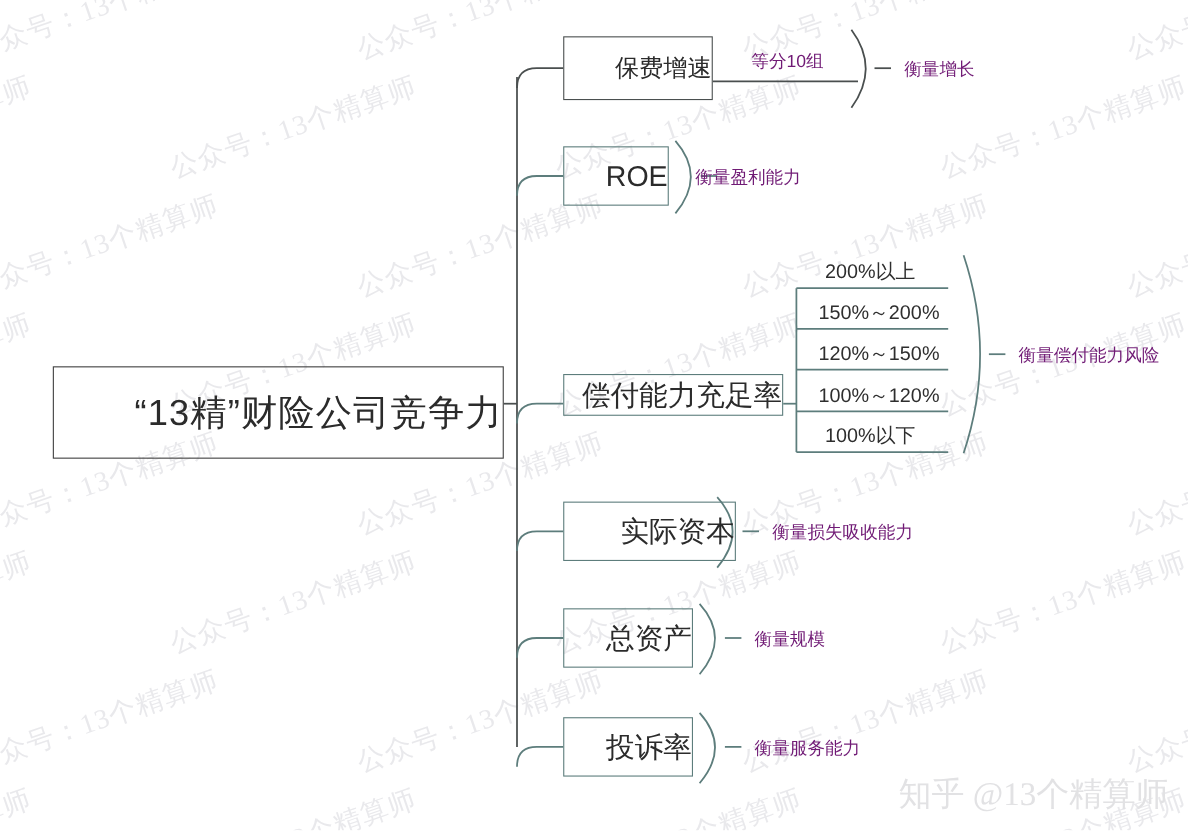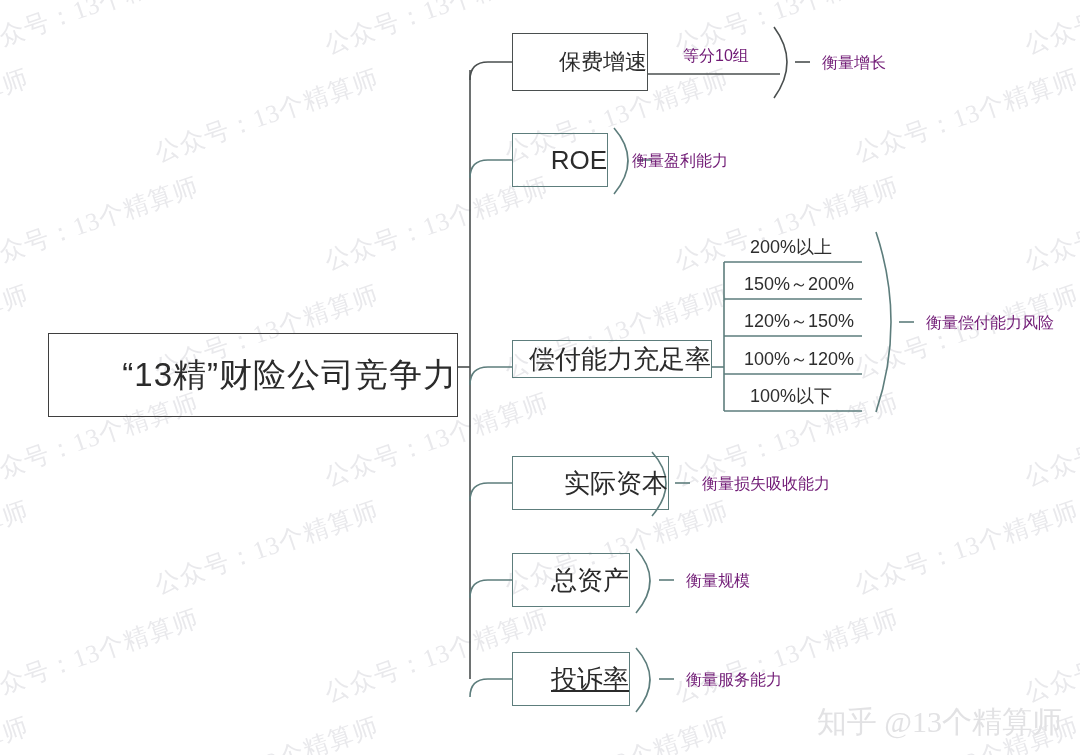--- a/index.html
+++ b/index.html
@@ -209,21 +209,21 @@
   </div>
 
   <div class="node node-teal" style="left:512px; top:456px; width:157px; height:54px;">
     <span>实际资本</span>
   </div>
 
   <div class="node node-teal" style="left:512px; top:553px; width:118px; height:54px;">
     <span>总资产</span>
   </div>
 
-  <div class="node node-teal" style="left:512px; top:652px; width:118px; height:54px;text-decoration:underline;">
+  <div class="node node-teal" style="left:512px; top:652px; width:118px; height:54px;">
     <span>投诉率</span>
   </div>
 
   <div class="txt edge-label" style="left:683px; top:46px;">等分10组</div>
 
   <div class="txt subitem" style="left:750px; top:235px;">200%以上</div>
   <div class="txt subitem" style="left:744px; top:272px;">150%～200%</div>
   <div class="txt subitem" style="left:744px; top:309px;">120%～150%</div>
   <div class="txt subitem" style="left:744px; top:347px;">100%～120%</div>
   <div class="txt subitem" style="left:750px; top:384px;">100%以下</div>

